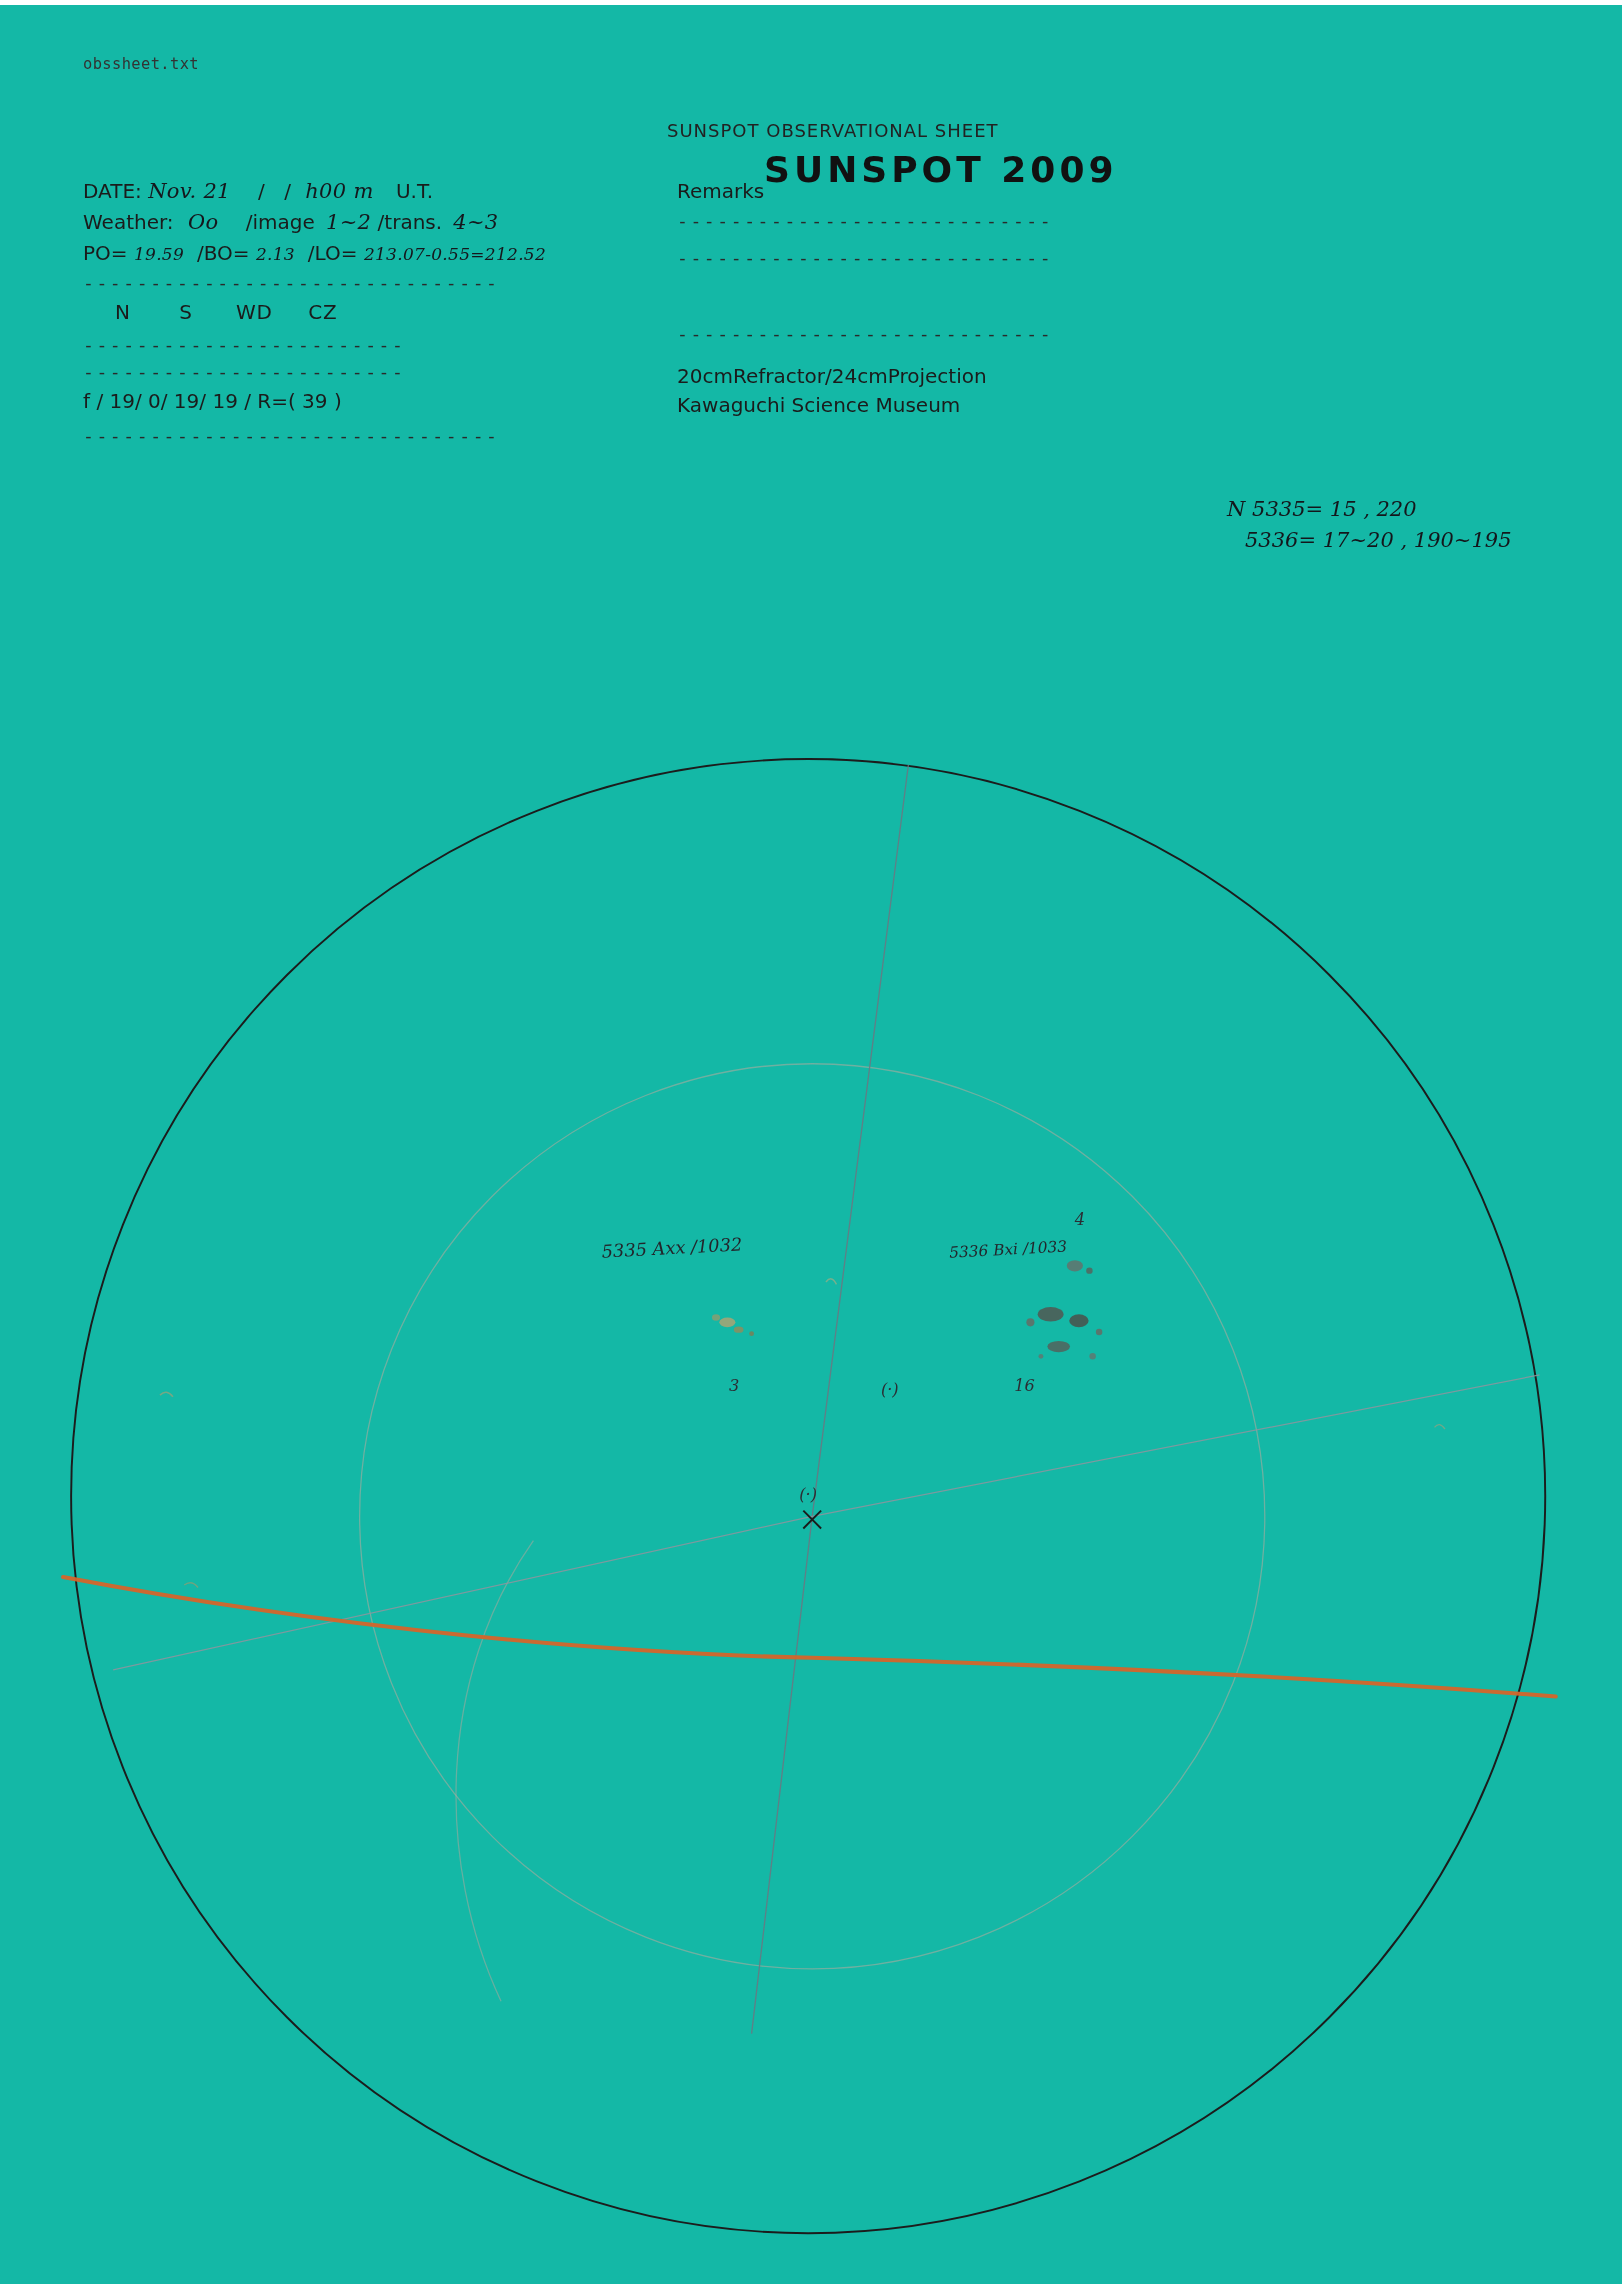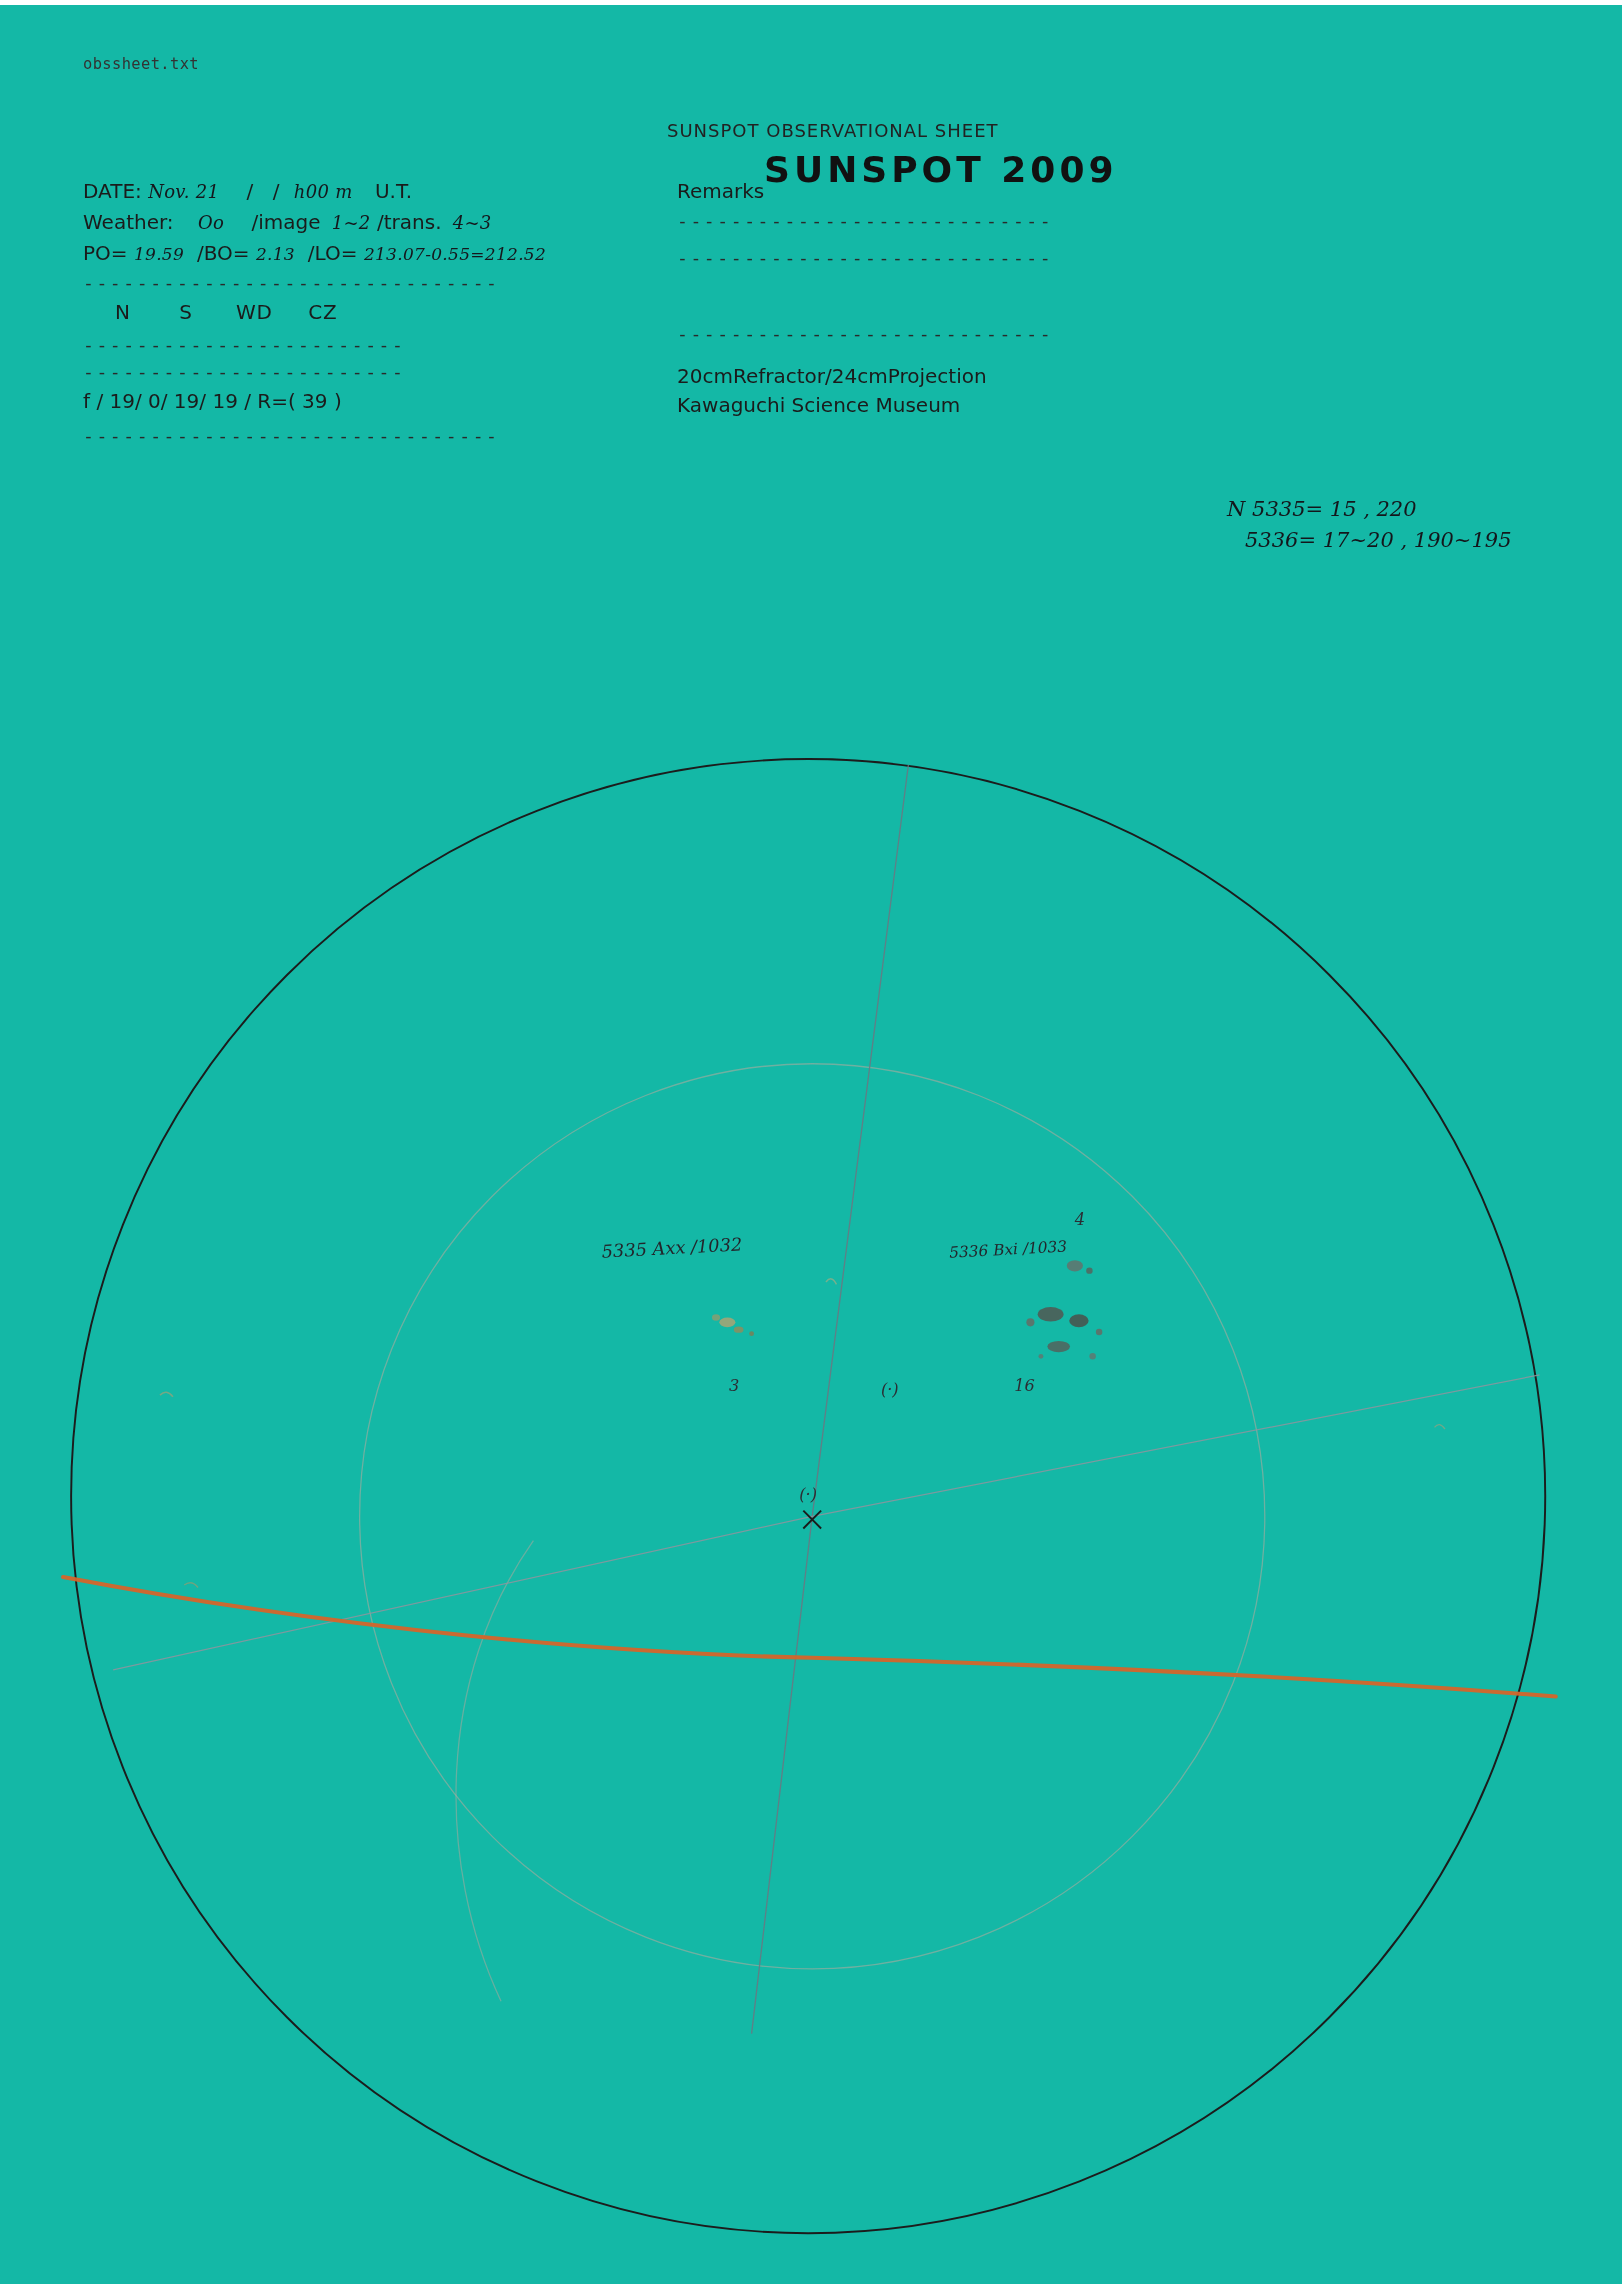--- a/index.html
+++ b/index.html
@@ -65,21 +65,21 @@
     color: #1b1b1b;
   }
   .form-line {
     position: relative;
     height: 31px;
     white-space: nowrap;
   }
   .hand {
     font-family: "DejaVu Serif", serif;
     font-style: italic;
-    font-size: 18px;
+    font-size: 21px;
     color: #15171c;
     letter-spacing: 0.3px;
   }
   .hand.sm { font-size: 17px; }
   .dashes {
     font-family: "DejaVu Sans Mono", monospace;
     font-size: 18px;
     letter-spacing: 2.6px;
     color: #2a2a2a;
     white-space: nowrap;
@@ -165,21 +165,21 @@
       <span>DATE:</span>
       <span class="hand">Nov. 21</span>
       <span style="margin-left:21px">/</span>
       <span style="margin-left:13px">/</span>
       <span class="hand" style="margin-left:8px">h00 m</span>
       <span style="margin-left:16px">U.T.</span>
     </div>
 
     <div class="form-line">
       <span>Weather:</span>
-      <span class="hand" style="margin-left:18px">Oo</span>
+      <span class="hand" style="margin-left:8px">Oo</span>
       <span style="margin-left:21px">/image</span>
       <span class="hand" style="margin-left:4.8px">1~2</span>
       <span>/trans.</span>
       <span class="hand" style="margin-left:4.8px">4~3</span>
     </div>
 
     <div class="form-line">
       <span>PO=</span>
       <span class="hand sm">19.59</span>
       <span style="margin-left:6.5px">/BO=</span>

